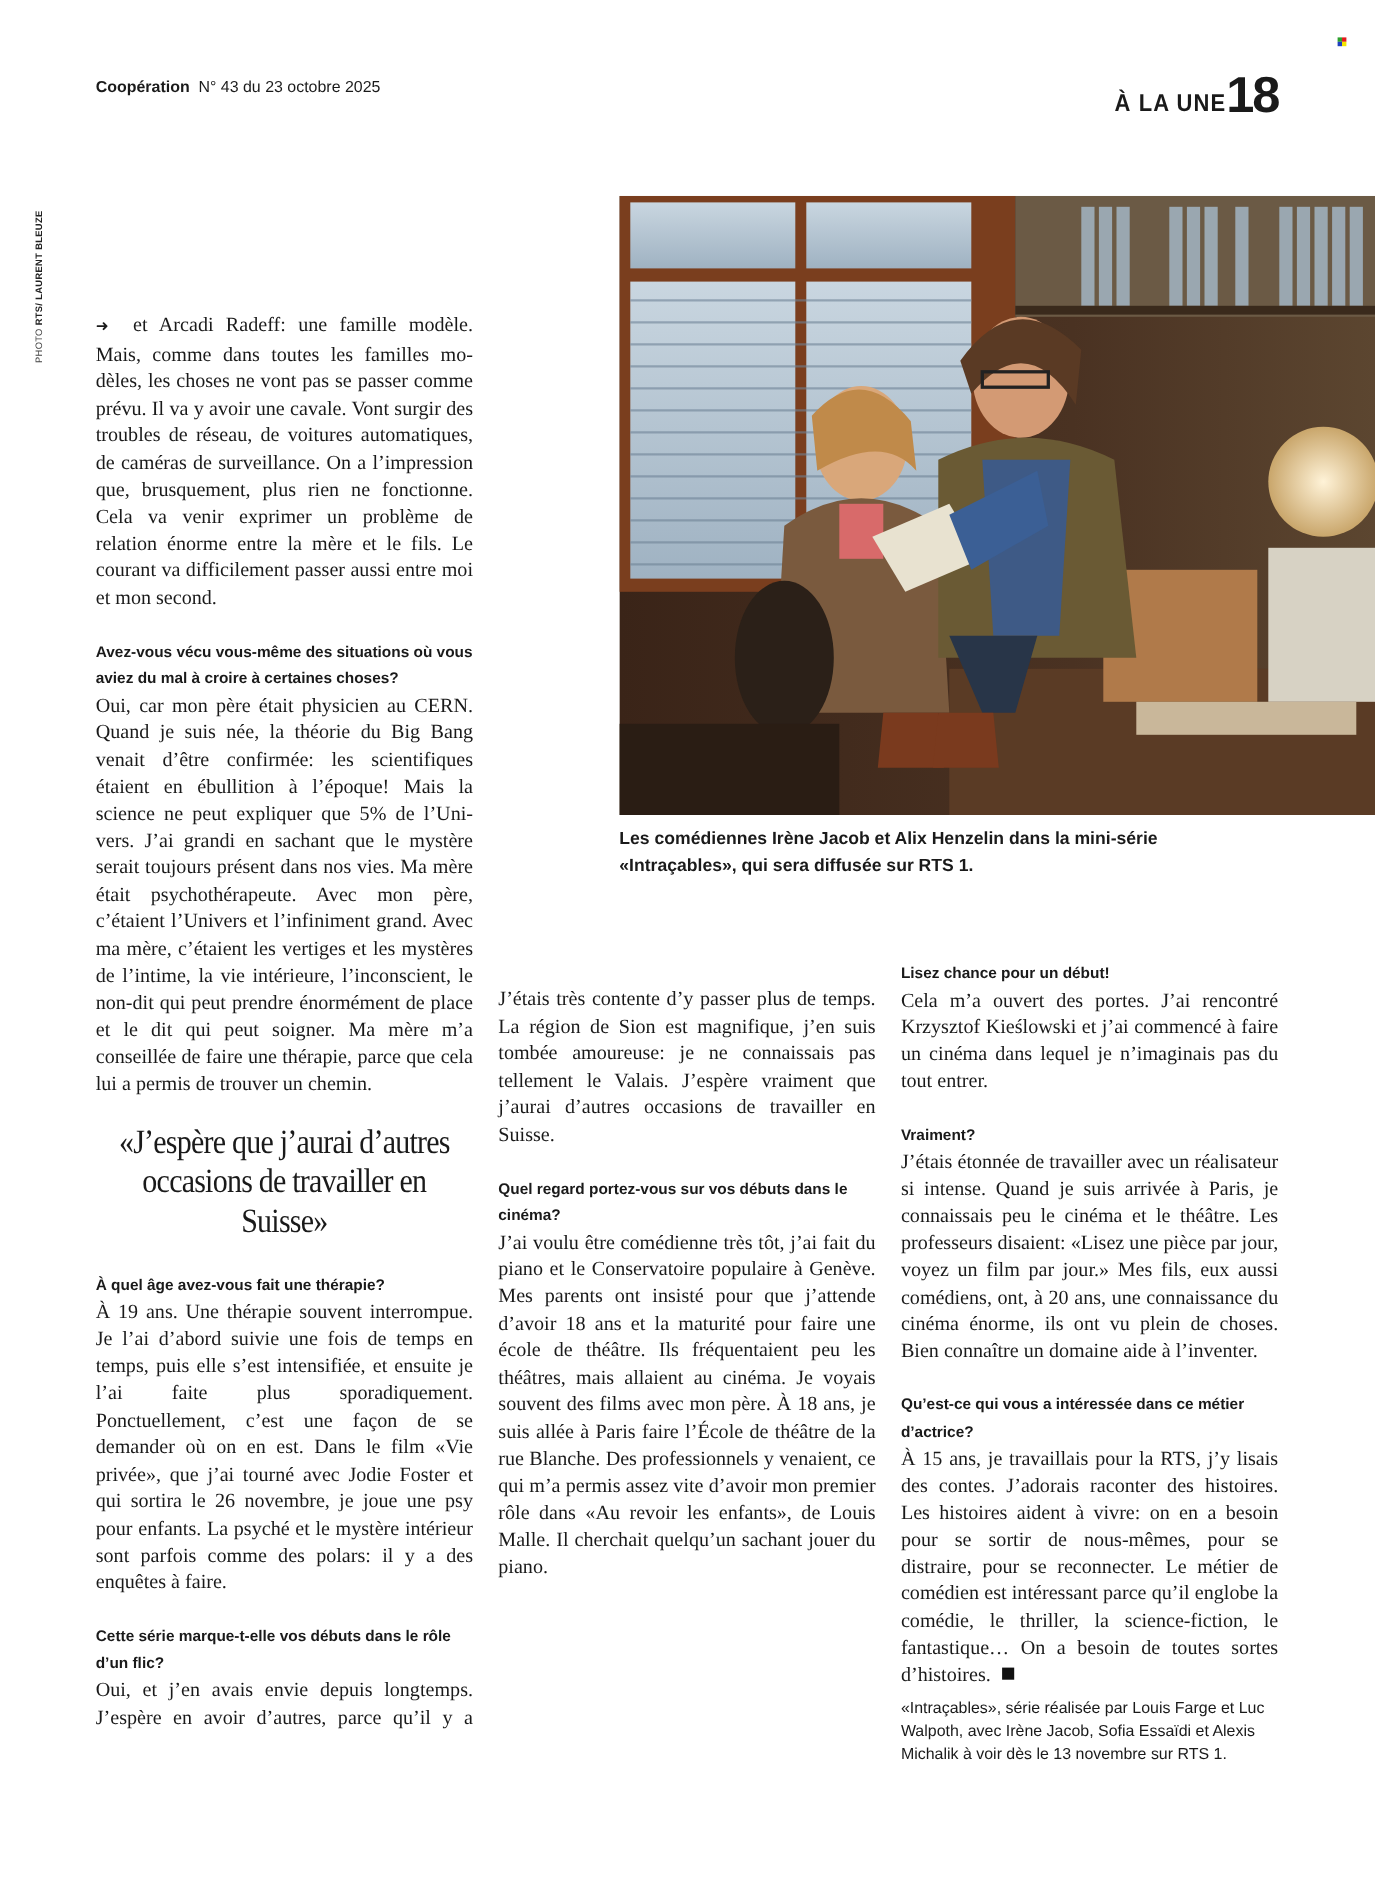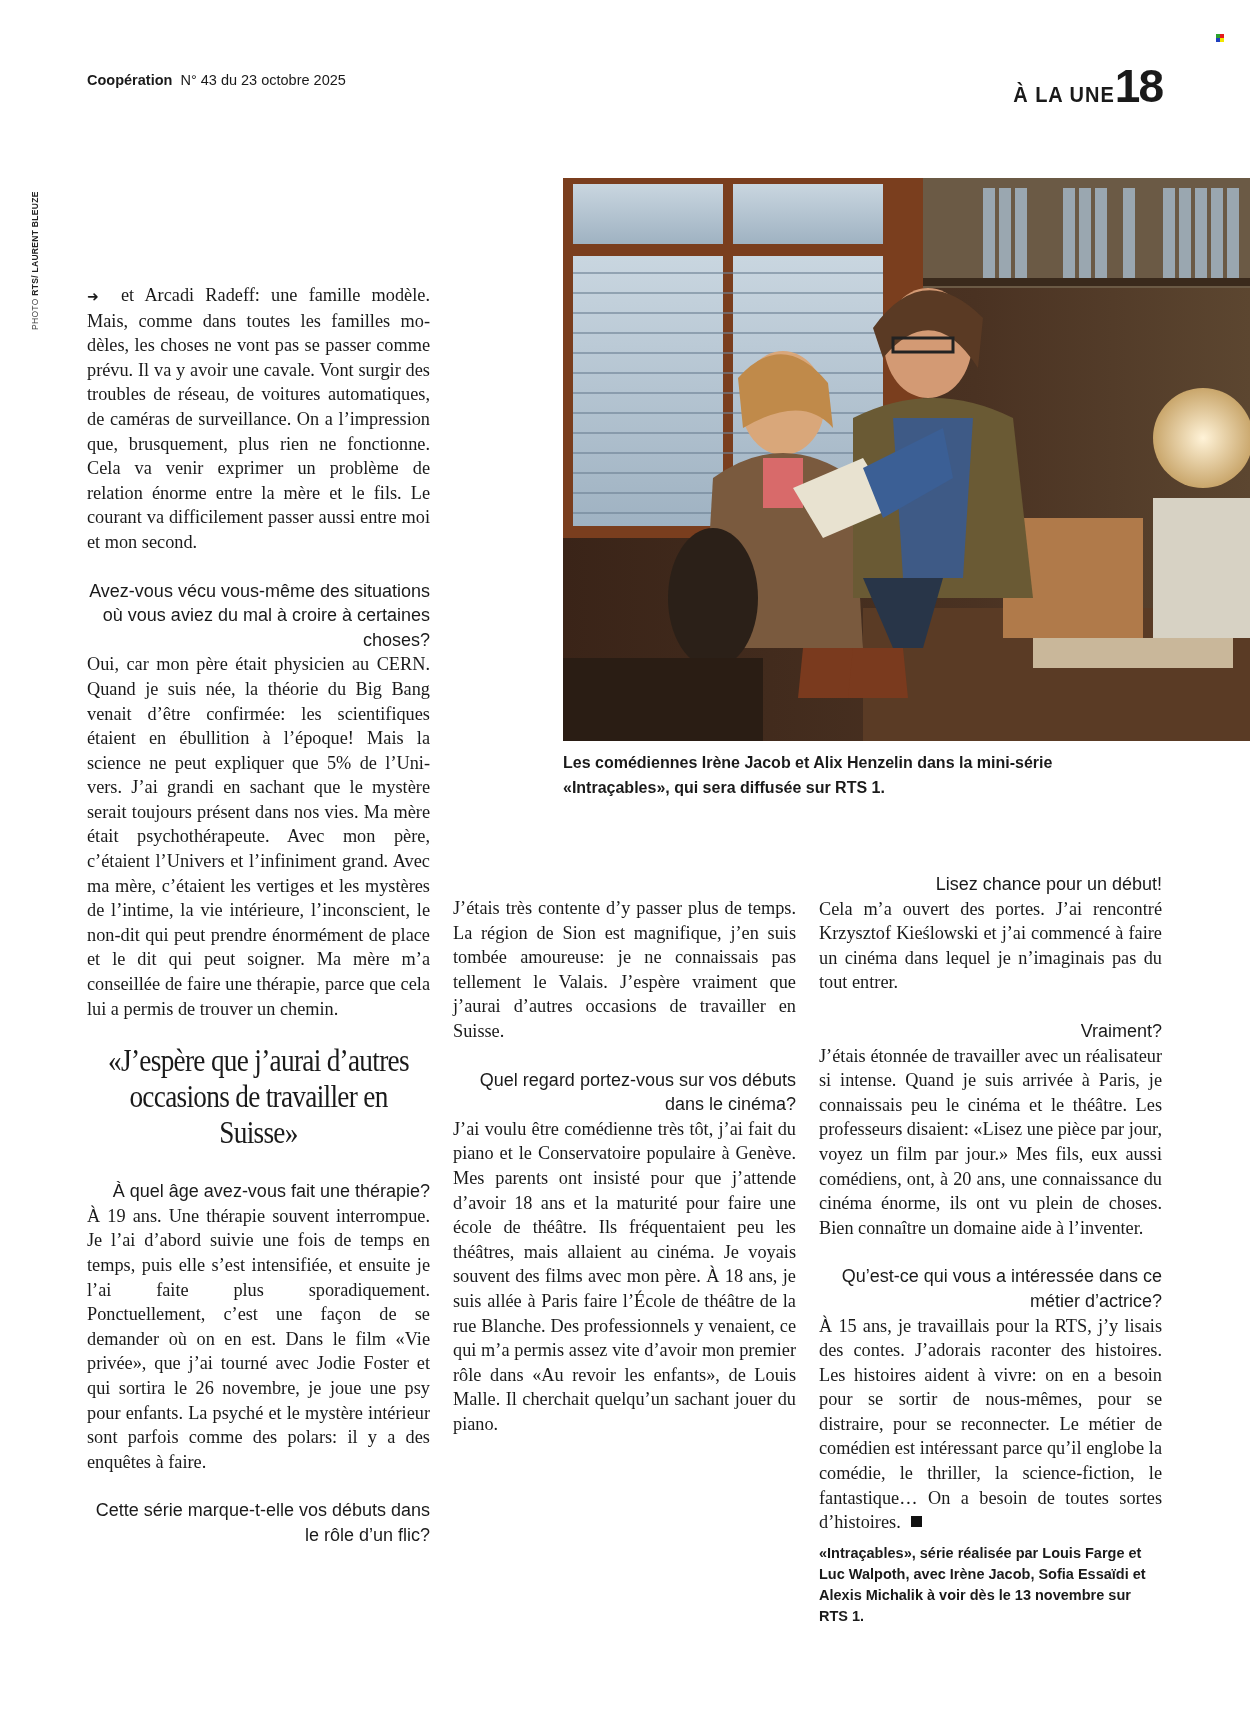--- a/index.html
+++ b/index.html
@@ -17,30 +17,30 @@
 
   .credit { position:absolute; left:30px; top:180px; width:150px; height:14px; transform-origin:0 0; transform:rotate(-90deg) translate(-150px,0);
     font-size:8.5px; color:#444; white-space:nowrap; letter-spacing:0.3px; }
   .credit b { color:#222; }
 
   .photo { position:absolute; left:563px; top:178px; width:687px; height:563px; overflow:hidden; }
   .caption { position:absolute; left:563px; top:750px; width:520px; font-weight:bold; font-size:16px; line-height:25px; }
 
   .col { position:absolute; font-size:18.3px; line-height:24.6px; }
   .col p { margin:0; text-align:justify; hyphens:manual; }
-  .col h3 { margin:0; font-size:18px; line-height:24.6px; font-weight:normal;text-align:right; }
+  .col h3 { margin:0; font-size:14px; line-height:24.6px; font-weight:bold; }
   .col .gap { height:24px; }
   .c1 { left:87px; top:283px; width:343px; }
   .c2 { left:453px; top:872px; width:343px; }
   .c3 { left:819px; top:872px; width:343px; }
   .arrow { display:inline-block; width:34px; font-family:"DejaVu Sans", sans-serif; font-size:14px; }
 
   .pullquote { text-align:center; font-size:31px; line-height:36px; margin:22px 0 28px 0; letter-spacing:-0.8px; transform:scaleX(0.88); }
   .endmark { display:inline-block; width:11px; height:11px; background:#111; margin-left:10px; vertical-align:1px; }
-  .footnote { font-weight:bold; font-size:14.5px; line-height:21px; margin-top:8px !important; text-align:left !important; }
+  .footnote { font-weight:normal; font-size:14.5px; line-height:21px; margin-top:8px !important; text-align:left !important; }
 </style>
 </head>
 <body>
 
 <div class="colorbar">
   <span style="left:0;top:0;background:#2ca02c"></span>
   <span style="left:4px;top:0;background:#e41a1c"></span>
   <span style="left:0;top:4px;background:#1f3fbf"></span>
   <span style="left:4px;top:4px;background:#f2e600"></span>
 </div>
@@ -150,20 +150,21 @@
 <div class="col c1 serif">
   <p><span class="arrow">➜</span><span>et Arcadi Radeff: une famille modèle. Mais, comme dans toutes les familles mo­dèles, les choses ne vont pas se passer comme prévu. Il va y avoir une cavale. Vont surgir des troubles de réseau, de voitures automatiques, de caméras de surveillance. On a l’impression que, brusquement, plus rien ne fonctionne. Cela va venir exprimer un problème de relation énorme entre la mère et le fils. Le courant va difficilement passer aussi entre moi et mon second.</span></p>
   <div class="gap"></div>
   <h3 class="sans">Avez-vous vécu vous-même des situations où vous aviez du mal à croire à certaines choses?</h3>
   <p>Oui, car mon père était physicien au CERN. Quand je suis née, la théorie du Big Bang venait d’être confirmée: les scientifiques étaient en ébullition à l’époque! Mais la science ne peut expliquer que 5% de l’Uni­vers. J’ai grandi en sachant que le mystère serait toujours présent dans nos vies. Ma mère était psychothérapeute. Avec mon père, c’étaient l’Univers et l’infini­ment grand. Avec ma mère, c’étaient les vertiges et les mystères de l’intime, la vie intérieure, l’inconscient, le non-dit qui peut prendre énormément de place et le dit qui peut soigner. Ma mère m’a conseil­lée de faire une thérapie, parce que cela lui a permis de trouver un chemin.</p>
   <div class="pullquote serif">«J’espère que j’aurai d’autres occasions de travailler en Suisse»</div>
   <h3 class="sans">À quel âge avez-vous fait une thérapie?</h3>
   <p>À 19 ans. Une thérapie souvent interrom­pue. Je l’ai d’abord suivie une fois de temps en temps, puis elle s’est intensifiée, et en­suite je l’ai faite plus sporadiquement. Ponctuellement, c’est une façon de se demander où on en est. Dans le film «Vie privée», que j’ai tourné avec Jodie Foster et qui sortira le 26 novembre, je joue une psy pour enfants. La psyché et le mystère intérieur sont parfois comme des polars: il y a des enquêtes à faire.</p>
   <div class="gap"></div>
   <h3 class="sans">Cette série marque-t-elle vos débuts dans le rôle d’un flic?</h3>
+  <p style="text-align:justify; text-align-last:justify;">Oui, et j’en avais envie depuis longtemps. J’espère en avoir d’autres, parce qu’il y a</p>
 </div>
 
 <div class="col c2 serif">
   <div class="gap"></div>
   <p>J’étais très contente d’y passer plus de temps. La région de Sion est magnifique, j’en suis tombée amoureuse: je ne connais­sais pas tellement le Valais. J’espère vrai­ment que j’aurai d’autres occasions de travailler en Suisse.</p>
   <div class="gap"></div>
   <h3 class="sans">Quel regard portez-vous sur vos débuts dans le cinéma?</h3>
   <p>J’ai voulu être comédienne très tôt, j’ai fait du piano et le Conservatoire populaire à Genève. Mes parents ont insisté pour que j’attende d’avoir 18 ans et la maturité pour faire une école de théâtre. Ils fréquentaient peu les théâtres, mais allaient au cinéma. Je voyais souvent des films avec mon père. À 18 ans, je suis allée à Paris faire l’École de théâtre de la rue Blanche. Des profession­nels y venaient, ce qui m’a permis assez vite d’avoir mon premier rôle dans «Au revoir les enfants», de Louis Malle. Il cherchait quelqu’un sachant jouer du piano.</p>
 </div>
 

